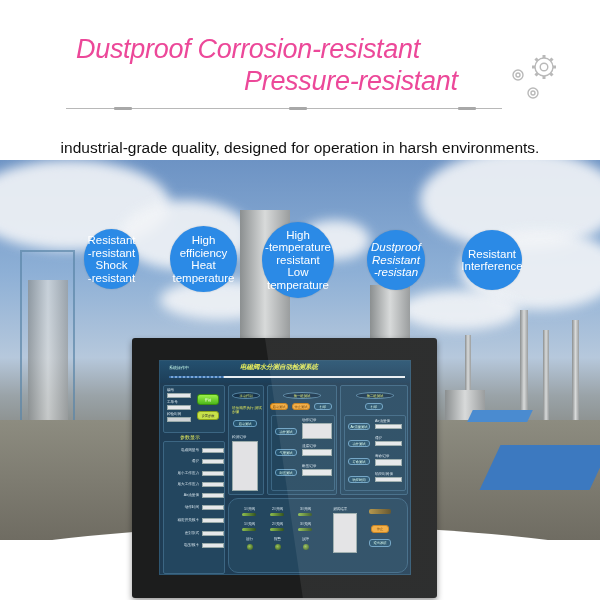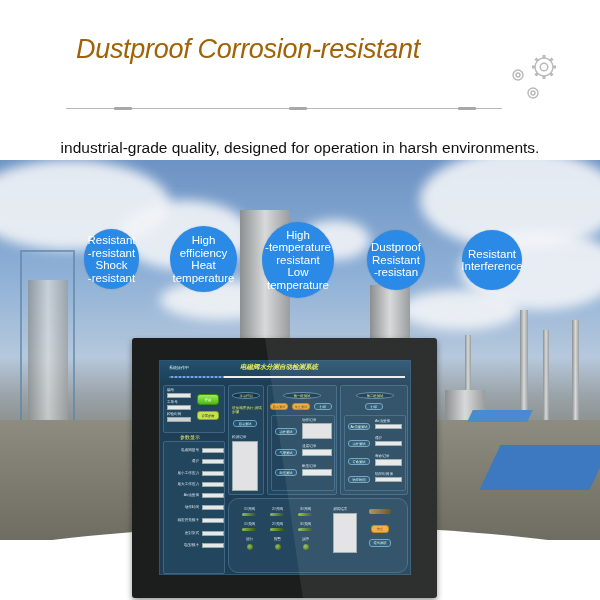--- a/index.html
+++ b/index.html
@@ -1,18 +1,18 @@
 <!DOCTYPE html>
 <html><head>
 <meta charset="utf-8">
 <style>
 *{margin:0;padding:0;box-sizing:border-box;}
 body{width:600px;height:600px;background:#fff;position:relative;overflow:hidden;font-family:"Liberation Sans",sans-serif;}
 .heading{position:absolute;left:0;top:0;width:600px;height:160px;background:#fff;}
-.h1{position:absolute;font-style:italic;color:#a16207;font-size:27px;font-weight:normal;white-space:nowrap;letter-spacing:-0.3px;}
+.h1{position:absolute;font-style:italic;color:#ec4899;font-size:27px;font-weight:normal;white-space:nowrap;letter-spacing:-0.3px;}
 .h1.l1{left:76px;top:34px;}
 .h1.l2{left:244px;top:66px;}
 .gears{position:absolute;left:506px;top:50px;}
 .rule{position:absolute;left:66px;top:108px;width:436px;height:1px;background:#b8b8b8;}
 .rule-mark{position:absolute;top:107px;width:18px;height:3px;background:#a8a8a8;border-radius:1px;}
 .desc{position:absolute;left:0;width:600px;text-align:center;color:#111;font-size:15.5px;}
 .desc.d1{top:120px;}
 .desc.d2{top:139px;}
 .scene{position:absolute;left:0;top:160px;width:600px;height:380px;overflow:hidden;
   background:linear-gradient(180deg,#6d93c4 0%,#8eb0d6 30%,#b6c8dc 52%,#9aa3a8 62%,#7d7d74 78%,#8a8578 100%);}
@@ -42,20 +42,21 @@
 .box{position:absolute;background:#e2e2e4;border:1px solid #9aa;}
 .led{position:absolute;width:6px;height:6px;border-radius:50%;background:radial-gradient(circle at 40% 40%,#9bc45a,#2d4f18);}
 .ledbar{position:absolute;width:14px;height:3px;border-radius:2px;background:linear-gradient(90deg,#8fc050,#34531d);}
 .sect{position:absolute;font-size:5px;color:#e5ec5c;}
 </style>
 </head>
 <body>
 
 <div class="heading">
   <div class="h1 l1">Dustproof  Corrosion-resistant</div>
+  <div class="h1 l2">Pressure-resistant</div>
   <svg class="gears" width="60" height="55" viewBox="0 0 60 55">
     <g fill="none" stroke="#b9b9b9" stroke-width="1.4">
       <circle cx="38" cy="17" r="9"></circle>
         <circle cx="38" cy="17" r="3.8"></circle>
       <g stroke-width="3">
         <line x1="38" y1="5" x2="38" y2="8"></line>
           <line x1="38" y1="26" x2="38" y2="29"></line>
         <line x1="26" y1="17" x2="29" y2="17"></line>
           <line x1="47" y1="17" x2="50" y2="17"></line>
         <line x1="29.5" y1="8.5" x2="31.6" y2="10.6"></line>
@@ -118,21 +119,21 @@
 </div>
 <div class="bubble" style="left:262px;top:222px;width:72px;height:76px;">
   <div>
       <div>High</div>
       <div>-temperature</div>
       <div>resistant</div>
       <div>Low</div>
       <div>temperature</div>
     </div>
 </div>
-<div class="bubble" style="left:367px;top:230px;width:58px;height:60px;">
+<div class="bubble" style="left:367px;top:230px;width:58px;height:60px;font-style:italic;">
   <div>
       <div>Dustproof</div>
       <div>Resistant</div>
       <div>-resistan</div>
     </div>
 </div>
 <div class="bubble" style="left:462px;top:230px;width:60px;height:60px;">
   <div>
       <div>Resistant</div>
       <div>Interference</div>

